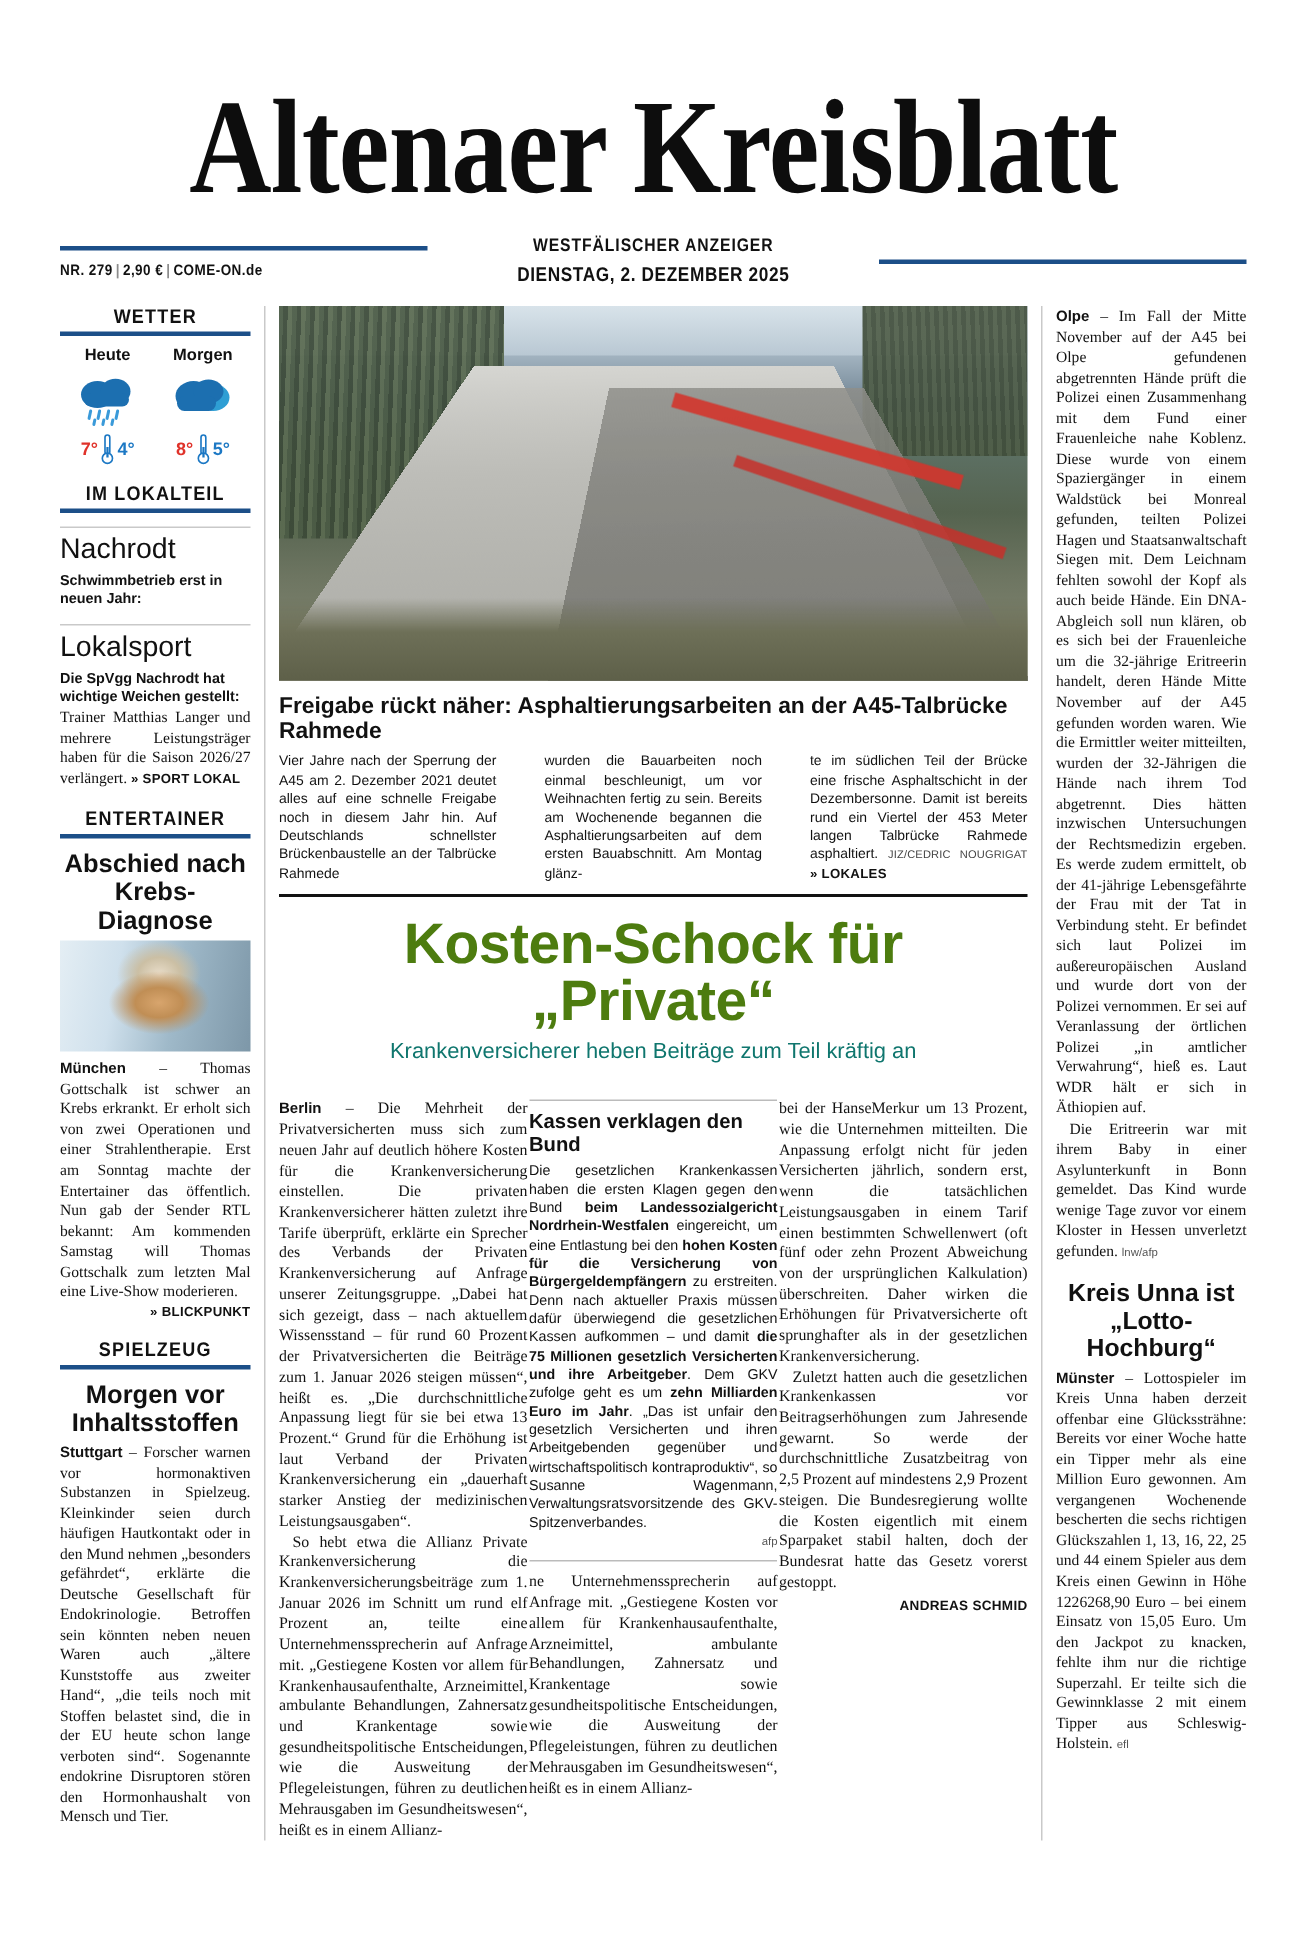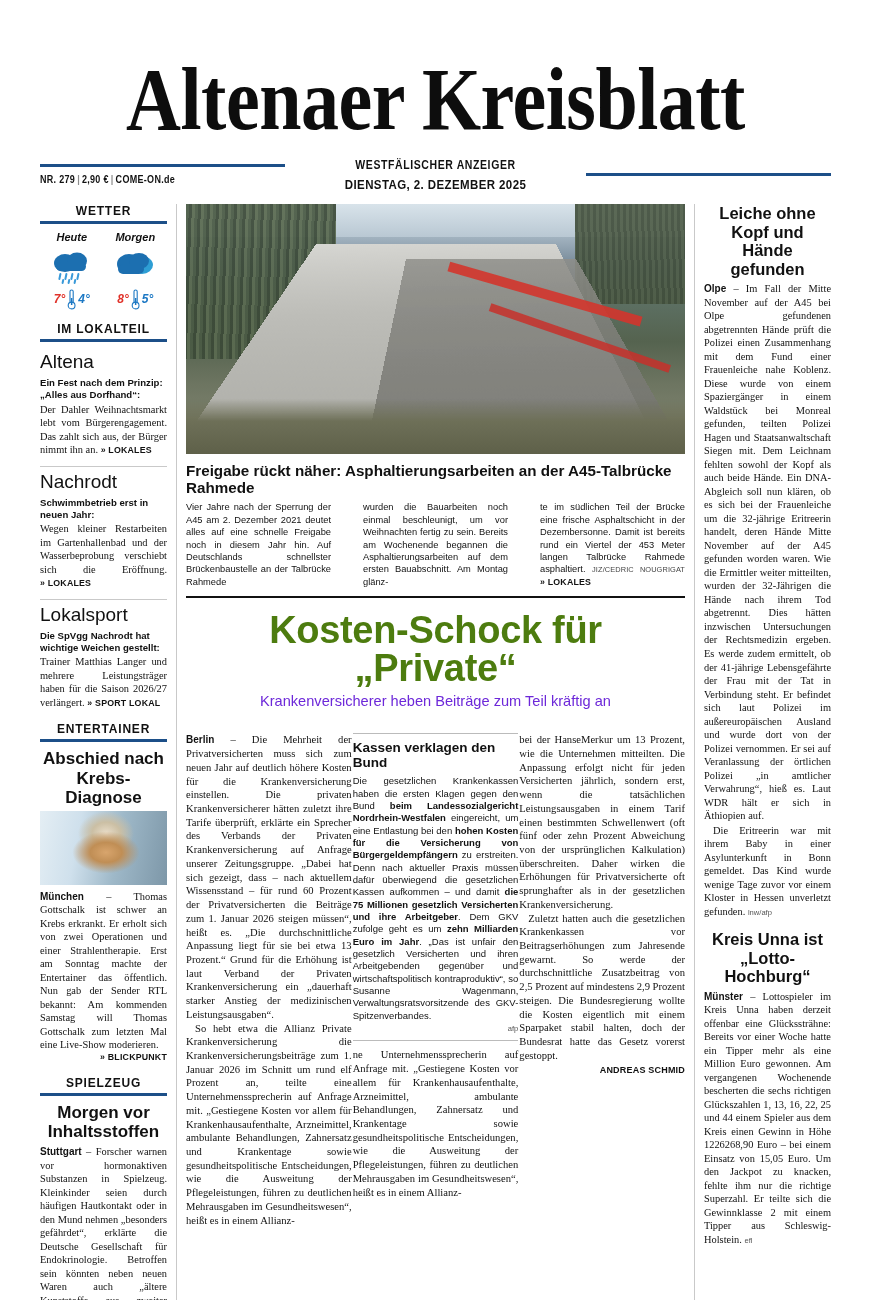--- a/index.html
+++ b/index.html
@@ -66,21 +66,21 @@
   .col-right { padding-left: 9px; border-left:1px solid #c9c9c9; }
   .kicker {
     font-family:"Liberation Sans", sans-serif;
     font-weight:700; font-size:12px; letter-spacing:0.8px;
     color:#111; text-align:center; padding-bottom:3px;
     transform: scaleY(1.1);
   }
   .kicker-rule { height:3px; background:#1c4f88; margin-bottom:7px; }
 
   .weather-row { display:flex; justify-content:space-around; text-align:center; }
-  .weather-day { width:58px;font-style:italic; }
+  .weather-day { width:58px; }
   .wd-name { font-family:"Liberation Sans", sans-serif; font-weight:700; font-size:11px; margin-bottom:4px; }
   .wd-icon { height:40px; display:flex; align-items:center; justify-content:center; }
   .wd-temps {
     display:flex; align-items:center; justify-content:center; gap:2px;
     font-family:"Liberation Sans", sans-serif; font-weight:700; font-size:12px;
     margin-top:2px;
   }
   .t-max { color:#e0322a; }
   .t-min { color:#1c78c4; }
   .thermo { width:9px; height:20px; position:relative; }
@@ -181,21 +181,21 @@
   .credit { font-size:7.4px; letter-spacing:.1px; color:#444; }
 
   
   .art-title {
     font-family:"Liberation Sans", sans-serif; font-weight:700;
     font-size:38px; text-align:center; margin:13px 0 0; line-height:1.02;
     letter-spacing:-0.3px; color:#4d7c0f;
   }
   .art-sub {
     font-family:"Liberation Sans", sans-serif; font-weight:400;
-    font-size:14.6px; text-align:center; margin:5px 0 10px; color:#6d28d9;
+    font-size:14.6px; text-align:center; margin:5px 0 10px; color:#0f766e;
   }
   .art-cols {
     display:grid; grid-template-columns:1fr 1fr 1fr; column-gap:1px;margin-top:24px;
   }
   .serif-body {
     font-family:"Liberation Serif", serif; font-size:10.6px;
     line-height:1.295; text-align:justify; hyphens:auto;
   }
   .serif-body p { margin:0; text-indent:9px; }
   .serif-body p.first { text-indent:0; }
@@ -299,30 +299,24 @@
               <span class="t-min">5°</span>
             </div>
           </div>
         </div>
       </div>
 
       <div class="widget">
         <div class="kicker">IM LOKALTEIL</div>
         <div class="kicker-rule"></div>
 
-        <div>
-          <div class="sb-town first">Altena</div>
-          <div class="sb-lead">Ein Fest nach dem Prinzip: „Alles aus Dorfhand“:</div>
-          <div class="sb-body"><span>Der Dahler Weihnachtsmarkt lebt vom Bürgerengagement. Das zahlt sich aus, der Bürger nimmt ihn an.</span> <span class="ref">» LOKALES</span></div>
-        </div>
 
         <div>
           <div class="sb-town">Nachrodt</div>
           <div class="sb-lead">Schwimmbetrieb erst in neuen Jahr:</div>
-          <div class="sb-body"><span>Wegen kleiner Restarbeiten im Gartenhallenbad und der Wasserbeprobung verschiebt sich die Eröffnung.</span> <span class="ref">» LOKALES</span></div>
         </div>
 
         <div>
           <div class="sb-town">Lokalsport</div>
           <div class="sb-lead">Die SpVgg Nachrodt hat wichtige Weichen gestellt:</div>
           <div class="sb-body"><span>Trainer Matthias Langer und mehrere Leistungsträger haben für die Saison 2026/27 verlängert.</span> <span class="ref">» SPORT LOKAL</span></div>
         </div>
       </div>
 
       <div class="widget">
@@ -402,21 +396,20 @@
           <p class="first">bei der HanseMerkur um 13 Prozent, wie die Unternehmen mitteilten. Die Anpassung erfolgt nicht für jeden Versicherten jährlich, sondern erst, wenn die tatsächlichen Leistungsausgaben in einem Tarif einen bestimmten Schwellenwert (oft fünf oder zehn Prozent Abweichung von der ursprünglichen Kalkulation) überschreiten. Daher wirken die Erhöhungen für Privatversicherte oft sprunghafter als in der gesetzlichen Krankenversicherung.</p>
           <p>Zuletzt hatten auch die gesetzlichen Krankenkassen vor Beitragserhöhungen zum Jahresende gewarnt. So werde der durchschnittliche Zusatzbeitrag von 2,5 Prozent auf mindestens 2,9 Prozent steigen. Die Bundesregierung wollte die Kosten eigentlich mit einem Sparpaket stabil halten, doch der Bundesrat hatte das Gesetz vorerst gestoppt.</p>
           <div class="signoff">ANDREAS SCHMID</div>
         </div>
       </div>
     </div>
 
     <div class="col-right">
 
       <div>
-        <div class="widget-head" style="margin-top:0; font-size:16.5px;">Leiche ohne Kopf und Hände gefunden</div>
         <div class="sb-body">
           <span class="byline-city">Olpe</span>
           <span>– Im Fall der Mitte November auf der A45 bei Olpe gefundenen abgetrennten Hände prüft die Polizei einen Zusammenhang mit dem Fund einer Frauenleiche nahe Koblenz. Diese wurde von einem Spaziergänger in einem Waldstück bei Monreal gefunden, teilten Polizei Hagen und Staatsanwaltschaft Siegen mit. Dem Leichnam fehlten sowohl der Kopf als auch beide Hände. Ein DNA-Abgleich soll nun klären, ob es sich bei der Frauenleiche um die 32-jährige Eritreerin handelt, deren Hände Mitte November auf der A45 gefunden worden waren. Wie die Ermittler weiter mitteilten, wurden der 32-Jährigen die Hände nach ihrem Tod abgetrennt. Dies hätten inzwischen Untersuchungen der Rechtsmedizin ergeben. Es werde zudem ermittelt, ob der 41-jährige Lebensgefährte der Frau mit der Tat in Verbindung steht. Er befindet sich laut Polizei im außereuropäischen Ausland und wurde dort von der Polizei vernommen. Er sei auf Veranlassung der örtlichen Polizei „in amtlicher Verwahrung“, hieß es. Laut WDR hält er sich in Äthiopien auf.</span>
         </div>
         <div class="sb-body" style="text-indent:9px;">
           <span>Die Eritreerin war mit ihrem Baby in einer Asylunterkunft in Bonn gemeldet. Das Kind wurde wenige Tage zuvor vor einem Kloster in Hessen unverletzt gefunden.</span>
           <span class="agency">lnw/afp</span>
         </div>
       </div>
 

